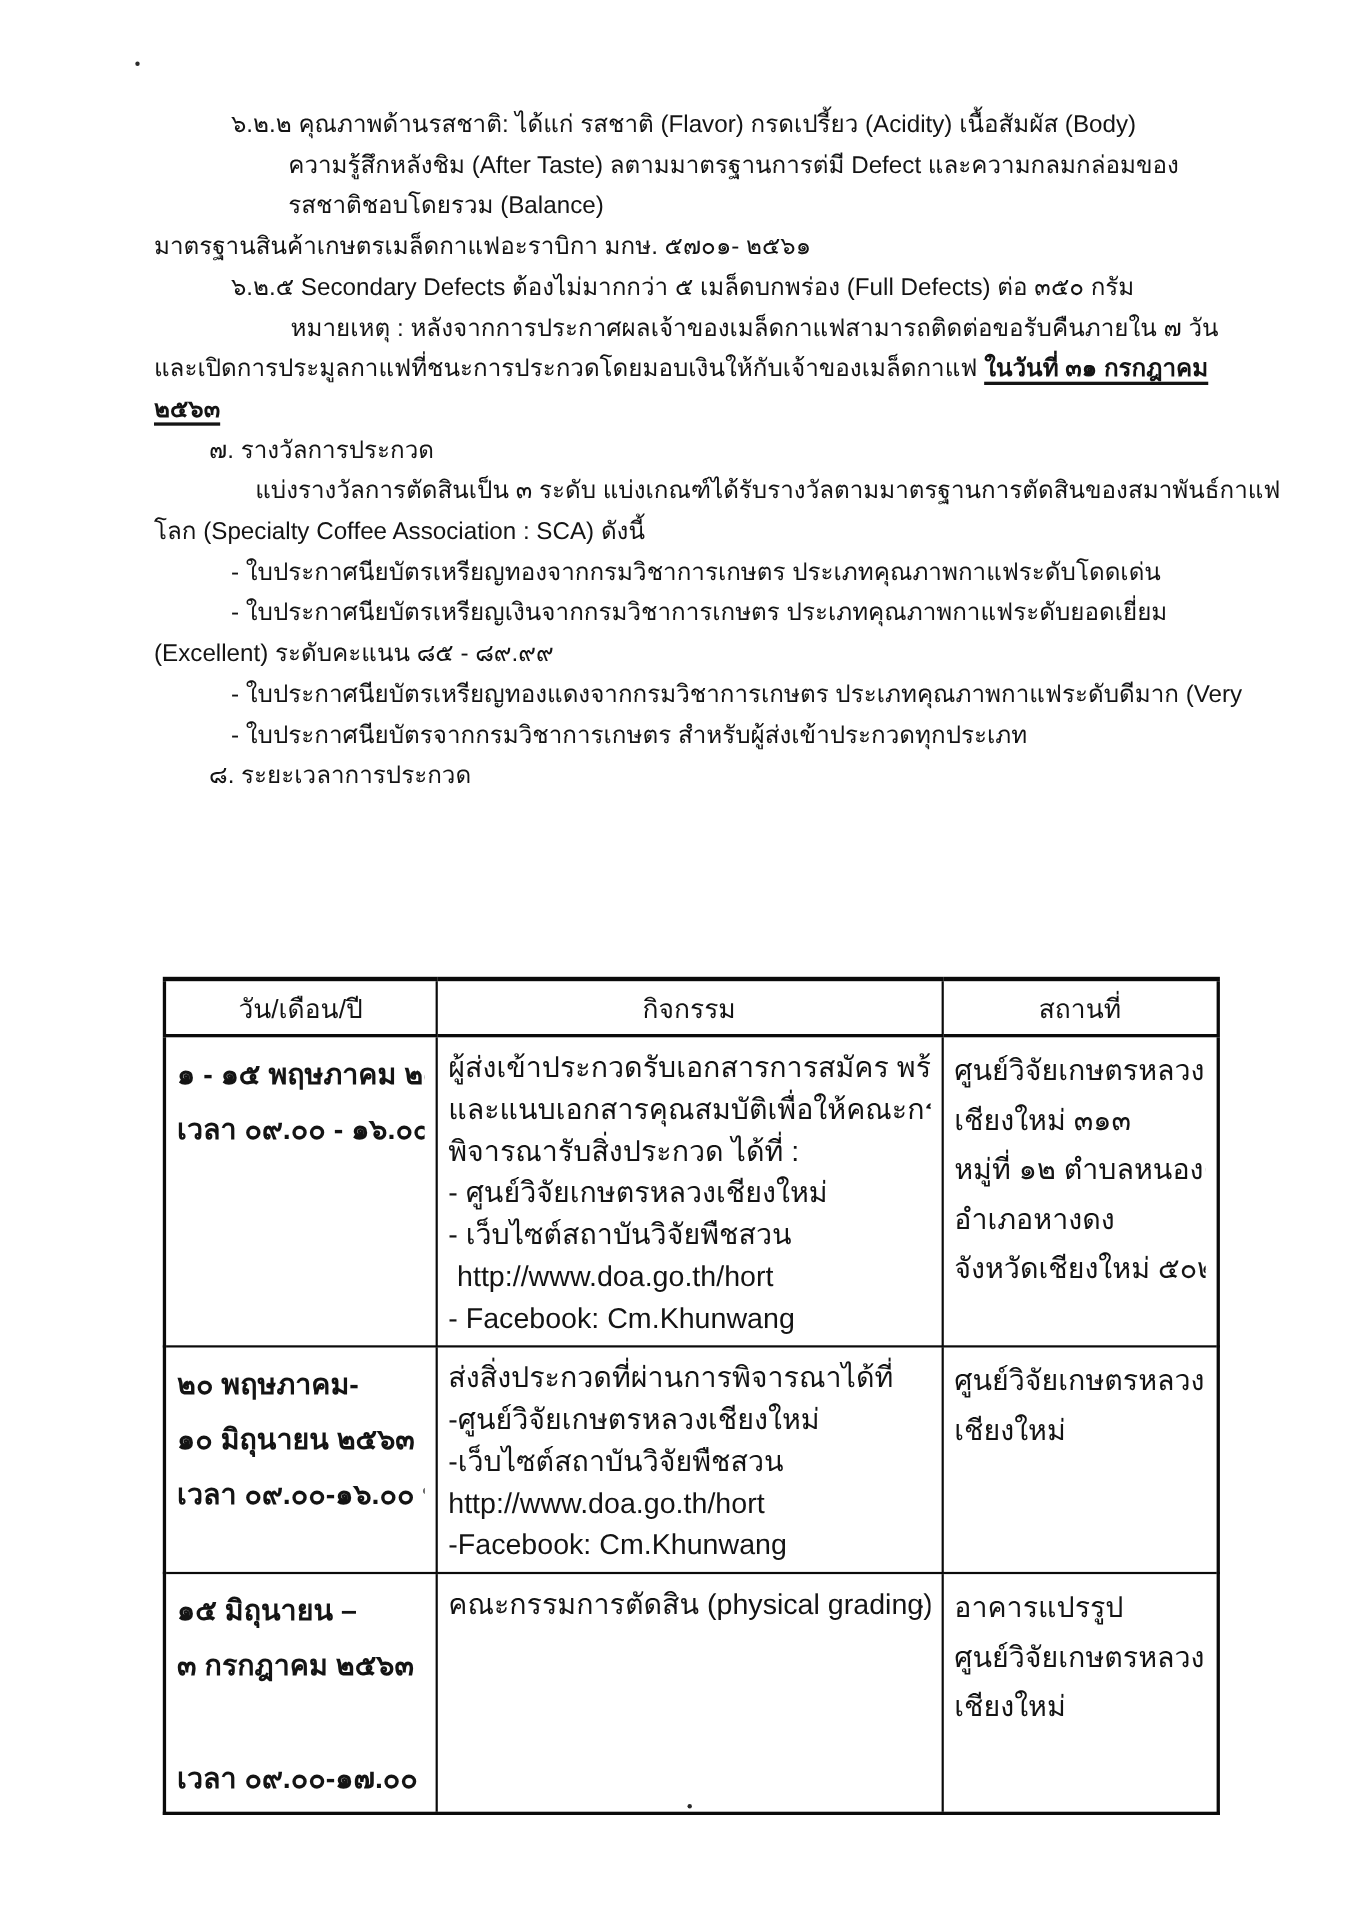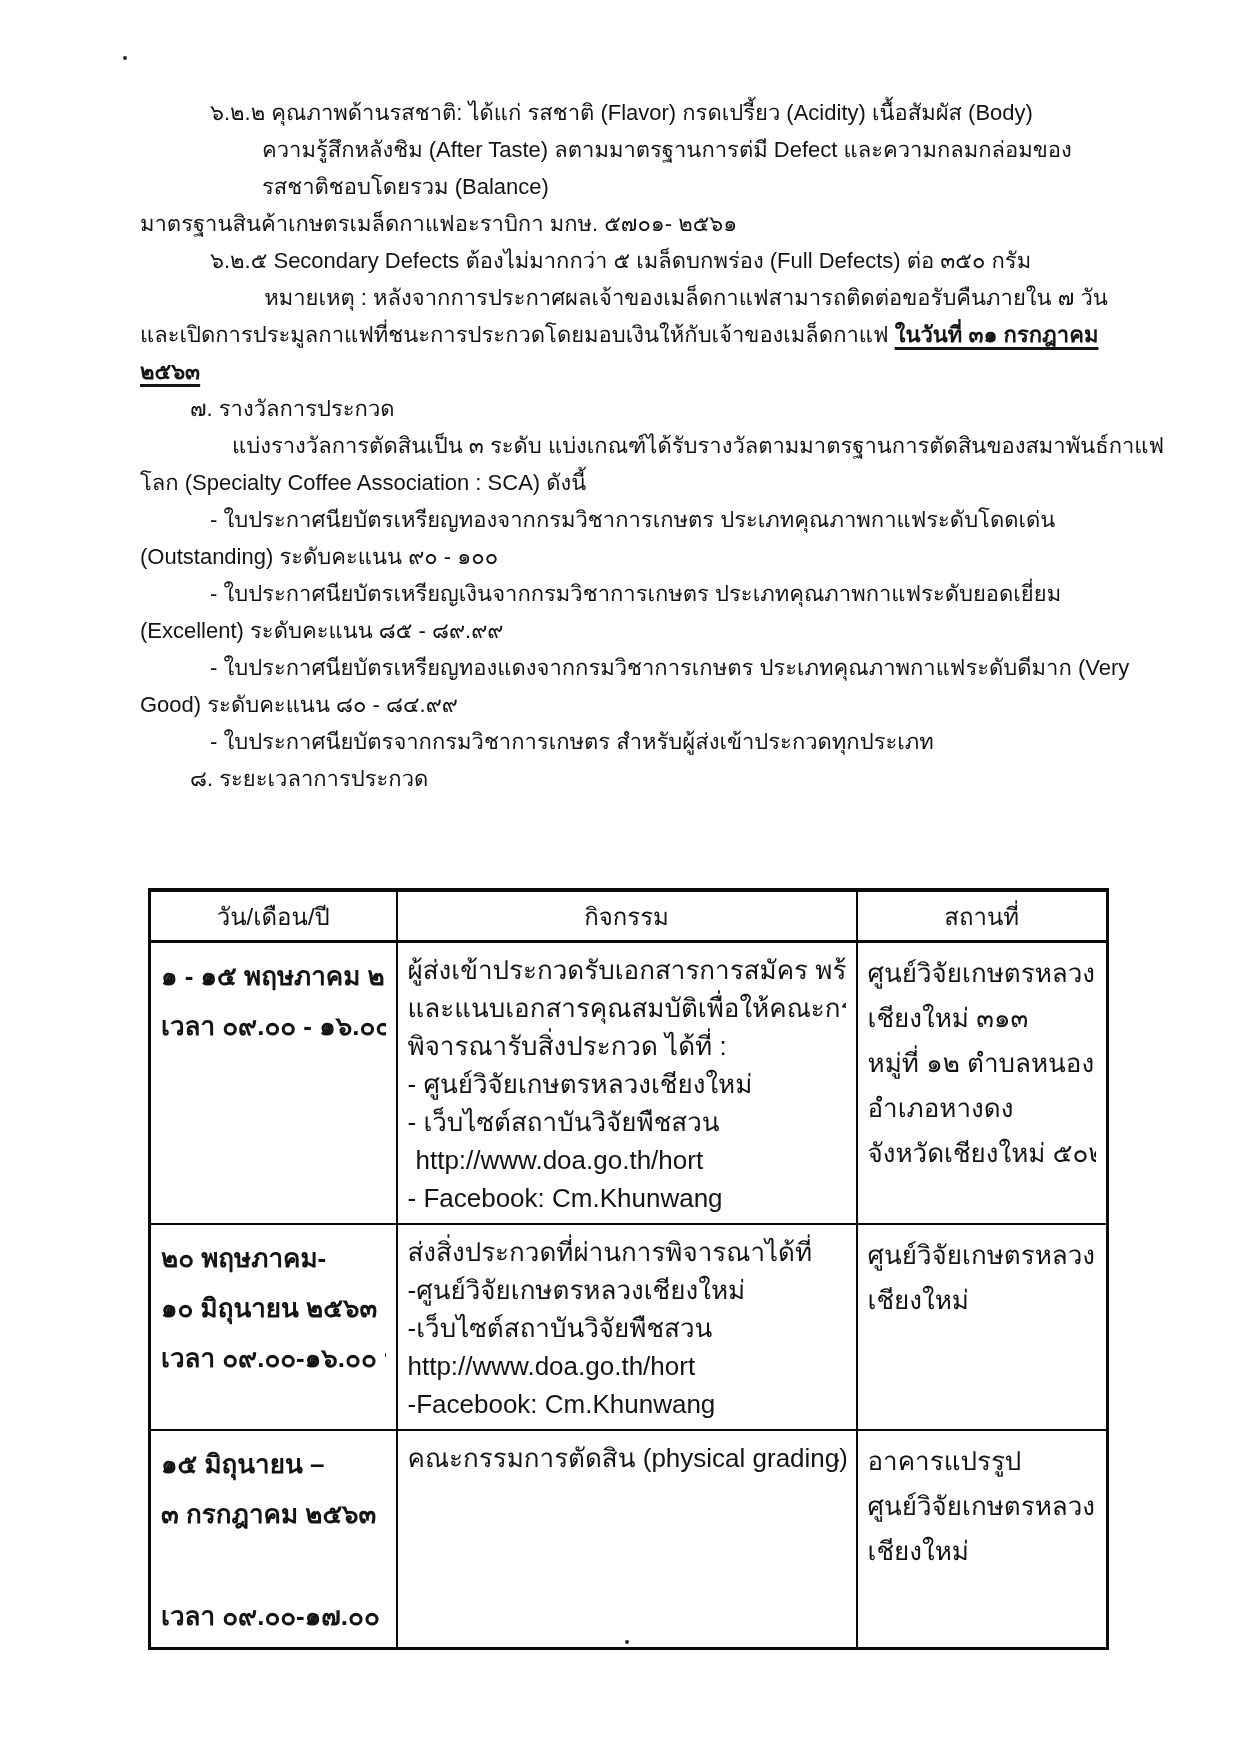--- a/index.html
+++ b/index.html
@@ -90,25 +90,23 @@
     <div class="line i-base">
       <span>และเปิดการประมูลกาแฟที่ชนะการประกวดโดยมอบเงินให้กับเจ้าของเมล็ดกาแฟ </span><span class="u">ในวันที่ ๓๑ กรกฎาคม</span>
     </div>
     <div class="line i-base">
       <span class="u">๒๕๖๓</span>
     </div>
     <div class="line i-sect">๗.  รางวัลการประกวด</div>
     <div class="line i-para">แบ่งรางวัลการตัดสินเป็น ๓ ระดับ แบ่งเกณฑ์ได้รับรางวัลตามมาตรฐานการตัดสินของสมาพันธ์กาแฟ</div>
     <div class="line i-base">โลก (Specialty Coffee Association : SCA) ดังนี้</div>
     <div class="line i-dash">- ใบประกาศนียบัตรเหรียญทองจากกรมวิชาการเกษตร ประเภทคุณภาพกาแฟระดับโดดเด่น</div>
-    <div class="line i-base">(Outstanding) ระดับคะแนน ๙๐ - ๑๐๐</div>
     <div class="line i-dash">- ใบประกาศนียบัตรเหรียญเงินจากกรมวิชาการเกษตร ประเภทคุณภาพกาแฟระดับยอดเยี่ยม</div>
     <div class="line i-base">(Excellent) ระดับคะแนน ๘๕ - ๘๙.๙๙</div>
     <div class="line i-dash">- ใบประกาศนียบัตรเหรียญทองแดงจากกรมวิชาการเกษตร ประเภทคุณภาพกาแฟระดับดีมาก (Very</div>
-    <div class="line i-base">Good)  ระดับคะแนน ๘๐ - ๘๔.๙๙</div>
     <div class="line i-dash">- ใบประกาศนียบัตรจากกรมวิชาการเกษตร สำหรับผู้ส่งเข้าประกวดทุกประเภท</div>
     <div class="line i-sect">๘.  ระยะเวลาการประกวด</div>
   </div>
 
   <table class="schedule">
     <colgroup>
         <col class="c1">
         <col class="c2">
         <col class="c3">
       </colgroup>

